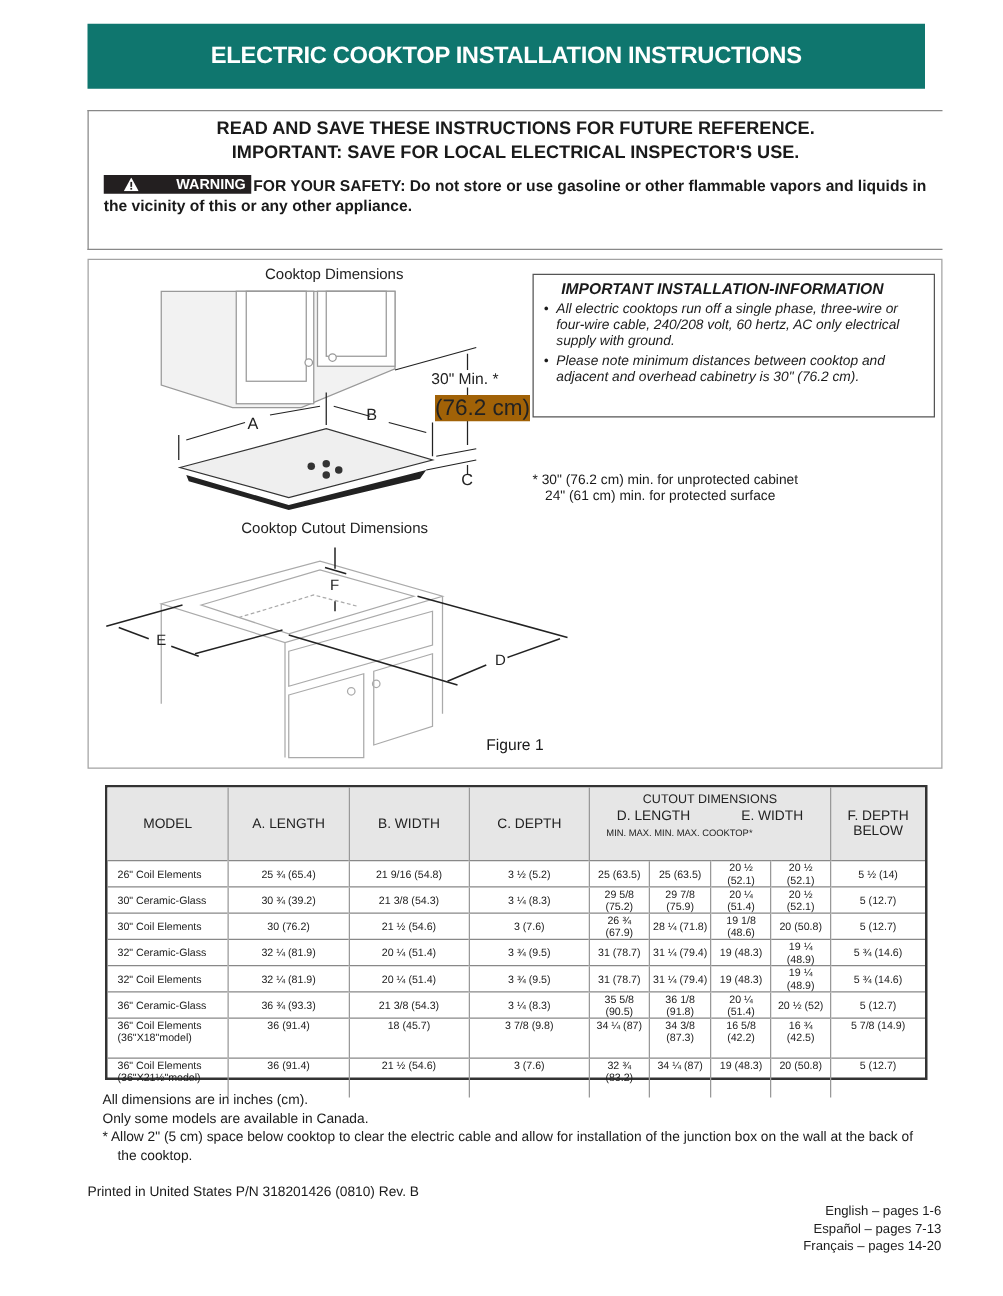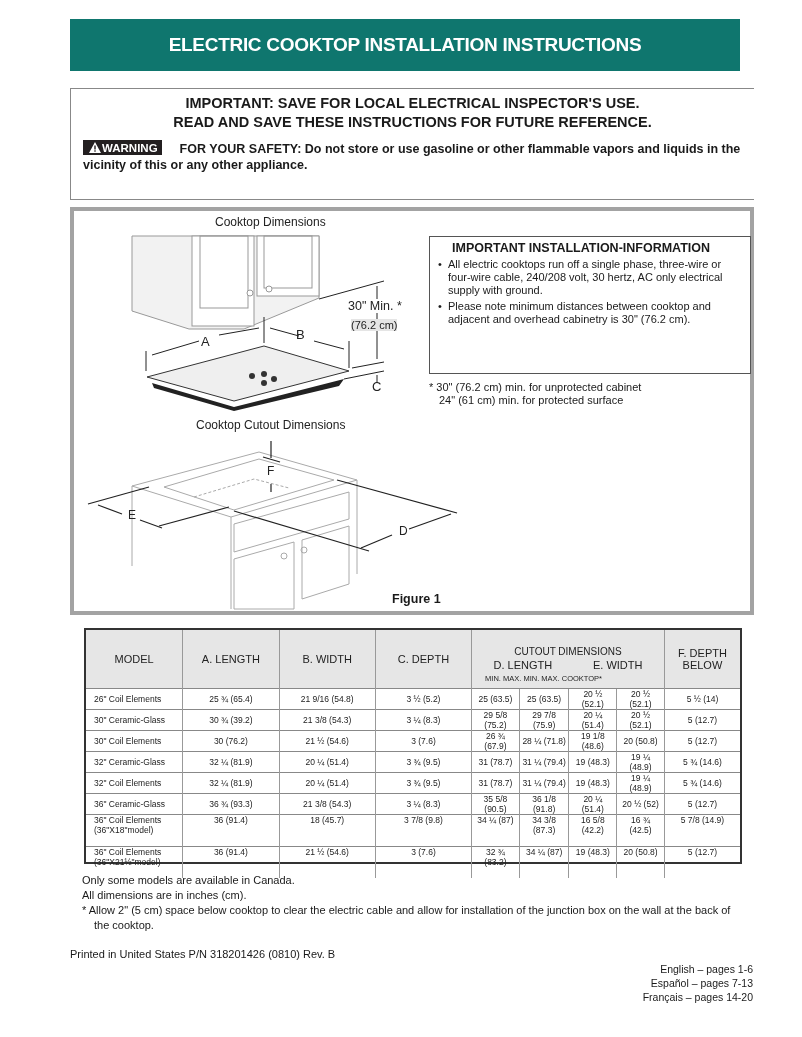--- a/index.html
+++ b/index.html
@@ -2,52 +2,52 @@
 <html><head>
 <meta charset="utf-8">
 <style>
   html, body { margin:0; padding:0; background:#fff; }
   body { width:802px; height:1037px; position:relative; font-family:"Liberation Sans", sans-serif; color:#1a1a1a; overflow:hidden; }
   .title-bar { position:absolute; left:70px; top:19px; width:670px; height:52px; background:#0f766e; color:#fff; display:flex; align-items:center; justify-content:center; font-weight:bold; font-size:19px; letter-spacing:-0.3px; }
   .notice-box { position:absolute; left:70px; top:88px; width:684px; height:112px; border:1px solid #888; border-right:none; box-sizing:border-box; }
   .notice-box .line { text-align:center; font-weight:bold; font-size:14.5px; line-height:19px; }
   .notice-box .lines { padding-top:5px; }
   .warning { margin:8px 0 0 12px; font-size:12.5px; font-weight:bold; line-height:16px; }
-  .warn-badge { display:inline-flex; align-items:center; background:#231f20; color:#fff; font-size:11.5px; padding:0 4px 0 6px; margin-right:18px; height:15px; }
+  .warn-badge { display:inline-flex; align-items:center; background:#231f20; color:#fff; font-size:11.5px; padding:0 4px 0 16px; margin-right:2px; height:15px;gap:29px; }
   .warn-badge svg { margin-right:1px; }
-  .figure-box { position:absolute; left:70px; top:207px; width:684px; height:408px; border:4px solid #a3a3a3; box-sizing:border-box; }
+  .figure-box { position:absolute; left:70px; top:207px; width:684px; height:408px; border:1px solid #a3a3a3; box-sizing:border-box; }
   .fig-label { position:absolute; font-size:12px; color:#222; }
-  .info-box { position:absolute; left:355px; top:25px; width:322px; height:138px; border:1px solid #555; box-sizing:border-box; padding:4px 8px; }
+  .info-box { position:absolute; left:355px; top:11px; width:322px; height:115px; border:1px solid #555; box-sizing:border-box; padding:4px 8px;font-style:italic; }
   .info-box h3 { margin:0 0 3px 14px; font-size:12.5px; font-weight:bold; }
   .info-box ul { margin:0; padding:0; list-style:none; font-size:11px; line-height:13px; }
   .info-box li { position:relative; padding-left:10px; margin-bottom:3px; }
   .info-box li::before { content:"•"; position:absolute; left:0; }
   .star-note { position:absolute; left:355px; top:170px; font-size:11px; line-height:13px; }
-  .fig-caption { position:absolute; left:318px; top:381px; font-size:12.5px; font-weight:bold; }
+  .fig-caption { position:absolute; left:318px; top:381px; font-size:12.5px; font-weight:normal; }
   .table-wrap { position:absolute; left:84px; top:628px; width:658px; height:236px; border:2px solid #333; box-sizing:border-box; background:#fff; }
   table { border-collapse:collapse; width:100%; font-size:8.5px; color:#222; }
   thead tr { background:#e6e6e6; }
   th { font-weight:normal; font-size:11px; }
   td { text-align:center; height:16px; border-top:1px solid #888; padding:0 2px; }
   td.model { text-align:left; padding-left:8px; }
   .colline { border-left:1px solid #999; }
   .notes { position:absolute; left:82px; top:873px; font-size:11px; line-height:15px; }
   .notes .ast { padding-left:12px; text-indent:-12px; width:650px; }
   .printed { position:absolute; left:70px; top:948px; font-size:11px; }
   .langs { position:absolute; right:49px; top:962px; text-align:right; font-size:10.5px; line-height:14px; }
 </style>
 </head>
 <body>
 
 <div class="title-bar">ELECTRIC COOKTOP INSTALLATION INSTRUCTIONS</div>
 
 <div class="notice-box">
   <div class="lines">
+    <div class="line">READ AND SAVE THESE INSTRUCTIONS FOR FUTURE REFERENCE.</div>
     <div class="line">IMPORTANT: SAVE FOR LOCAL ELECTRICAL INSPECTOR'S USE.</div>
-    <div class="line">READ AND SAVE THESE INSTRUCTIONS FOR FUTURE REFERENCE.</div>
   </div>
   <div class="warning">
     <span class="warn-badge">
       <svg width="12" height="11" viewBox="0 0 12 11">
           <polygon points="6,0 12,11 0,11" fill="#fff"></polygon>
           <rect x="5.3" y="3.5" width="1.4" height="4" fill="#231f20"></rect>
           <rect x="5.3" y="8.3" width="1.4" height="1.4" fill="#231f20"></rect>
         </svg>
       <span>WARNING</span>
     </span><span>FOR YOUR SAFETY:  Do not store or use gasoline or other flammable vapors and liquids in the vicinity of this or any other appliance.</span>
@@ -90,26 +90,26 @@
       <line x1="278" y1="157" x2="310" y2="151"></line>
       <line x1="270" y1="168" x2="310" y2="160"></line>
       <line x1="303" y1="75" x2="303" y2="148"></line>
       <line x1="303" y1="164" x2="303" y2="172"></line>
     </g>
   </svg>
   <div class="fig-label" style="left:127px; top:123px; font-size:13px;">A</div>
   <div class="fig-label" style="left:222px; top:116px; font-size:13px;">B</div>
   <div class="fig-label" style="left:298px; top:168px; font-size:13px;">C</div>
   <div class="fig-label" style="left:274px; top:88px; font-size:12.5px; background:#fff;">30" Min. *</div>
-  <div class="fig-label" style="left:277px; top:108px; font-size:11px; background:#e5e5e5;">(76.2 cm)</div>
+  <div class="fig-label" style="left:277px; top:108px; font-size:18px; background:#a16207;">(76.2 cm)</div>
 
   <div class="info-box">
     <h3>IMPORTANT INSTALLATION-INFORMATION</h3>
     <ul>
-      <li>All electric cooktops run off a single phase, three-wire or four-wire cable, 240/208 volt, 30 hertz, AC only electrical supply with ground.</li>
+      <li>All electric cooktops run off a single phase, three-wire or four-wire cable, 240/208 volt, 60 hertz, AC only electrical supply with ground.</li>
       <li>Please note minimum distances between cooktop and adjacent and overhead cabinetry is 30" (76.2 cm).</li>
     </ul>
   </div>
 
   <div class="star-note">
     <div>* 30" (76.2 cm) min. for unprotected cabinet</div>
     <div style="padding-left:10px;">24" (61 cm) min. for protected surface</div>
   </div>
 
   <div class="fig-label" style="left:122px; top:207px;">Cooktop Cutout Dimensions</div>
@@ -163,21 +163,21 @@
         <col style="width:48px">
         <col style="width:48px">
         <col style="width:76px">
     </colgroup>
     <thead>
       <tr style="height:58px;">
         <th>MODEL</th>
         <th class="colline">A. LENGTH</th>
         <th class="colline">B. WIDTH</th>
         <th class="colline">C. DEPTH</th>
-        <th class="colline" colspan="4" style="vertical-align:top; padding-top:16px;">
+        <th class="colline" colspan="4" style="vertical-align:top; padding-top:4px;">
           <div style="font-size:10px;">CUTOUT DIMENSIONS</div>
           <div style="display:flex; justify-content:space-around; margin-top:2px;">
             <span>D. LENGTH</span>
             <span>E. WIDTH</span>
           </div>
           <div style="font-size:7.5px; text-align:left; padding-left:12px; margin-top:3px;">MIN. MAX. MIN. MAX. COOKTOP*</div>
         </th>
         <th class="colline">F. DEPTH BELOW</th>
       </tr>
     </thead>
@@ -274,22 +274,22 @@
         <td class="colline">34 ¼ (87)</td>
         <td class="colline">19 (48.3)</td>
         <td class="colline">20 (50.8)</td>
         <td class="colline">5 (12.7)</td>
       </tr>
     </tbody>
   </table>
 </div>
 
 <div class="notes">
+  <div>All dimensions are in inches (cm).</div>
   <div>Only some models are available in Canada.</div>
-  <div>All dimensions are in inches (cm).</div>
   <div class="ast">* Allow 2" (5 cm) space below cooktop to clear the electric cable and allow for installation of the junction box on the wall at the back of the cooktop.</div>
 </div>
 
 <div class="printed">Printed in United States P/N 318201426 (0810) Rev. B</div>
 
 <div class="langs">
   <div>English – pages 1-6</div>
   <div>Español – pages 7-13</div>
   <div>Français – pages 14-20</div>
 </div>

